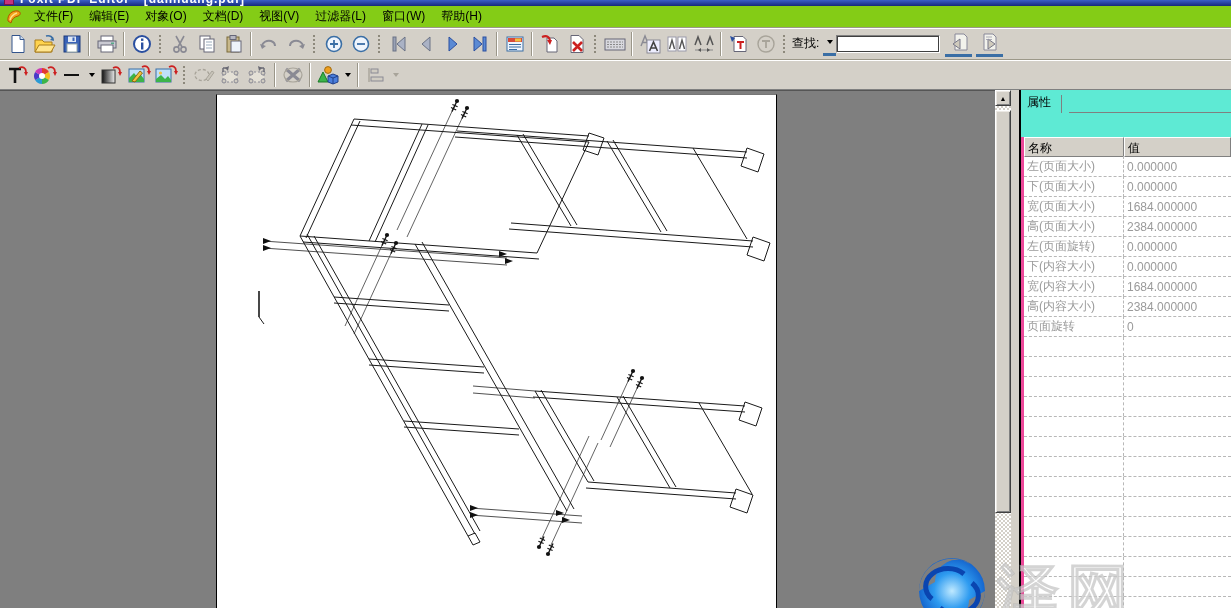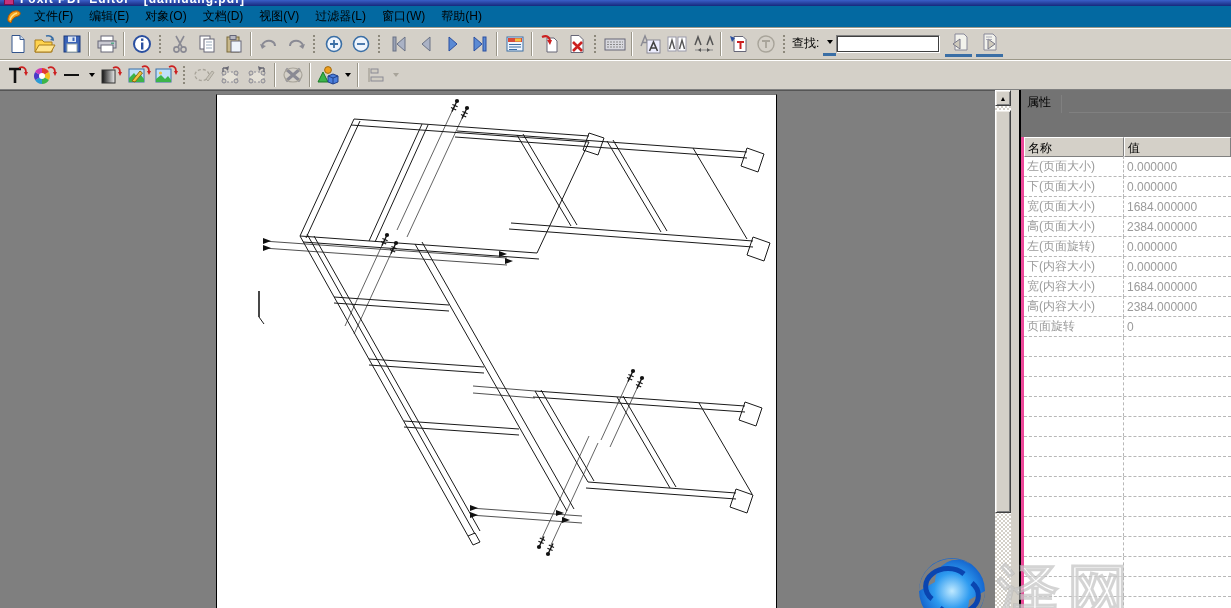--- a/index.html
+++ b/index.html
@@ -5,21 +5,21 @@
   * { margin:0; padding:0; box-sizing:border-box; }
   html,body { width:1231px; height:608px; overflow:hidden; }
   body { font-family:"Liberation Sans","DejaVu Sans",sans-serif; font-size:12px; background:#d4d0c8; position:relative; }
 
   
   .titlebar { height:6px; background:linear-gradient(#3a5fc8,#16297c); position:relative; overflow:hidden; }
   .titlebar .ttext { position:absolute; top:-8px; left:20px; color:#fff; font-weight:bold; font-size:12px; letter-spacing:1px; white-space:nowrap; }
   .titlebar .ticon { position:absolute; top:-4px; left:4px; width:10px; height:9px; background:#c5327c; border:1px solid #7a1048; }
 
   
-  .menubar { height:22px; background:#0369a1; display:flex; align-items:center; padding-left:2px; border-bottom:1px solid #9c9889; }
+  .menubar { height:22px; background:#84cc16; display:flex; align-items:center; padding-left:2px; border-bottom:1px solid #9c9889; }
   .menubar .appicon { width:18px; height:18px; margin:0 3px; }
   .menu-item { padding:2px 8px; color:#000; cursor:default; white-space:nowrap; }
 
   
   .toolbar { background:#d4d0c8; display:flex; align-items:center; padding-left:4px; }
   .tb1 { height:32px; border-bottom:1px solid #9c9889; box-shadow:inset 0 1px 0 #fff; }
   .tb2 { height:30px; border-bottom:1px solid #808080; box-shadow:inset 0 1px 0 #fff; }
   .tbtn { width:27px; height:26px; display:flex; align-items:center; justify-content:center; flex:none; }
   .sep { width:2px; height:24px; border-left:1px solid #9a9689; border-right:1px solid #fff; margin:0 3px; flex:none; }
   .handle { width:5px; height:22px; margin:0 3px; flex:none;
@@ -40,21 +40,21 @@
   .vscroll { position:absolute; left:995px; top:0; width:16px; height:518px; background:#fff;
              background-image:linear-gradient(45deg,#d4d0c8 25%,transparent 25%,transparent 75%,#d4d0c8 75%),
                               linear-gradient(45deg,#d4d0c8 25%,transparent 25%,transparent 75%,#d4d0c8 75%);
              background-size:4px 4px; background-position:0 0,2px 2px; }
   .sbtn { position:absolute; left:0; width:16px; height:16px; background:#d4d0c8; border:1px solid; border-color:#fff #404040 #404040 #fff; box-shadow:inset 1px 1px 0 #ece9e4, inset -1px -1px 0 #808080; display:flex; align-items:center; justify-content:center; font-size:7px; color:#000; }
   .sthumb { position:absolute; left:0; top:20px; width:16px; height:403px; background:#d4d0c8; border:1px solid; border-color:#fff #404040 #404040 #fff; box-shadow:inset 1px 1px 0 #ece9e4, inset -1px -1px 0 #808080; }
   .splitter { position:absolute; left:1011px; top:0; width:8px; height:518px; background:#d4d0c8; }
   .paneldivider { position:absolute; left:1019px; top:0; width:2px; height:518px; background:#000; }
 
   
-  .panel { position:absolute; left:1021px; top:0; width:210px; height:518px; background:#737373; overflow:hidden; }
+  .panel { position:absolute; left:1021px; top:0; width:210px; height:518px; background:#5eead4; overflow:hidden; }
   .pcaption { position:relative; height:23px; padding:4px 0 0 4px; color:#000; }
   .pcaption .cline { position:absolute; left:48px; right:0; bottom:0; height:1px; background:#808080; }
   .pcaption span { border-right:1px solid #808080; padding:0 10px 4px 2px; }
   .ptab { position:relative; height:22px; padding:3px 0 0 4px; color:#000; }
   .ptab span { border-right:1px solid #808080; padding:0 12px 4px 3px; }
   .ptab .cline { position:absolute; left:52px; right:0; bottom:0; height:1px; background:#808080; }
   .ptable { position:absolute; left:0; top:47px; right:0; bottom:0; background:#fff; border-left:3px solid #ec4899; }
   .prow { display:flex; height:20px; align-items:center; }
   .phead .pcell { background:#d4d0c8; color:#000; border:1px solid; border-color:#fff #808080 #808080 #fff; height:20px; }
   .pcell { padding:2px 3px; overflow:hidden; white-space:nowrap; }

